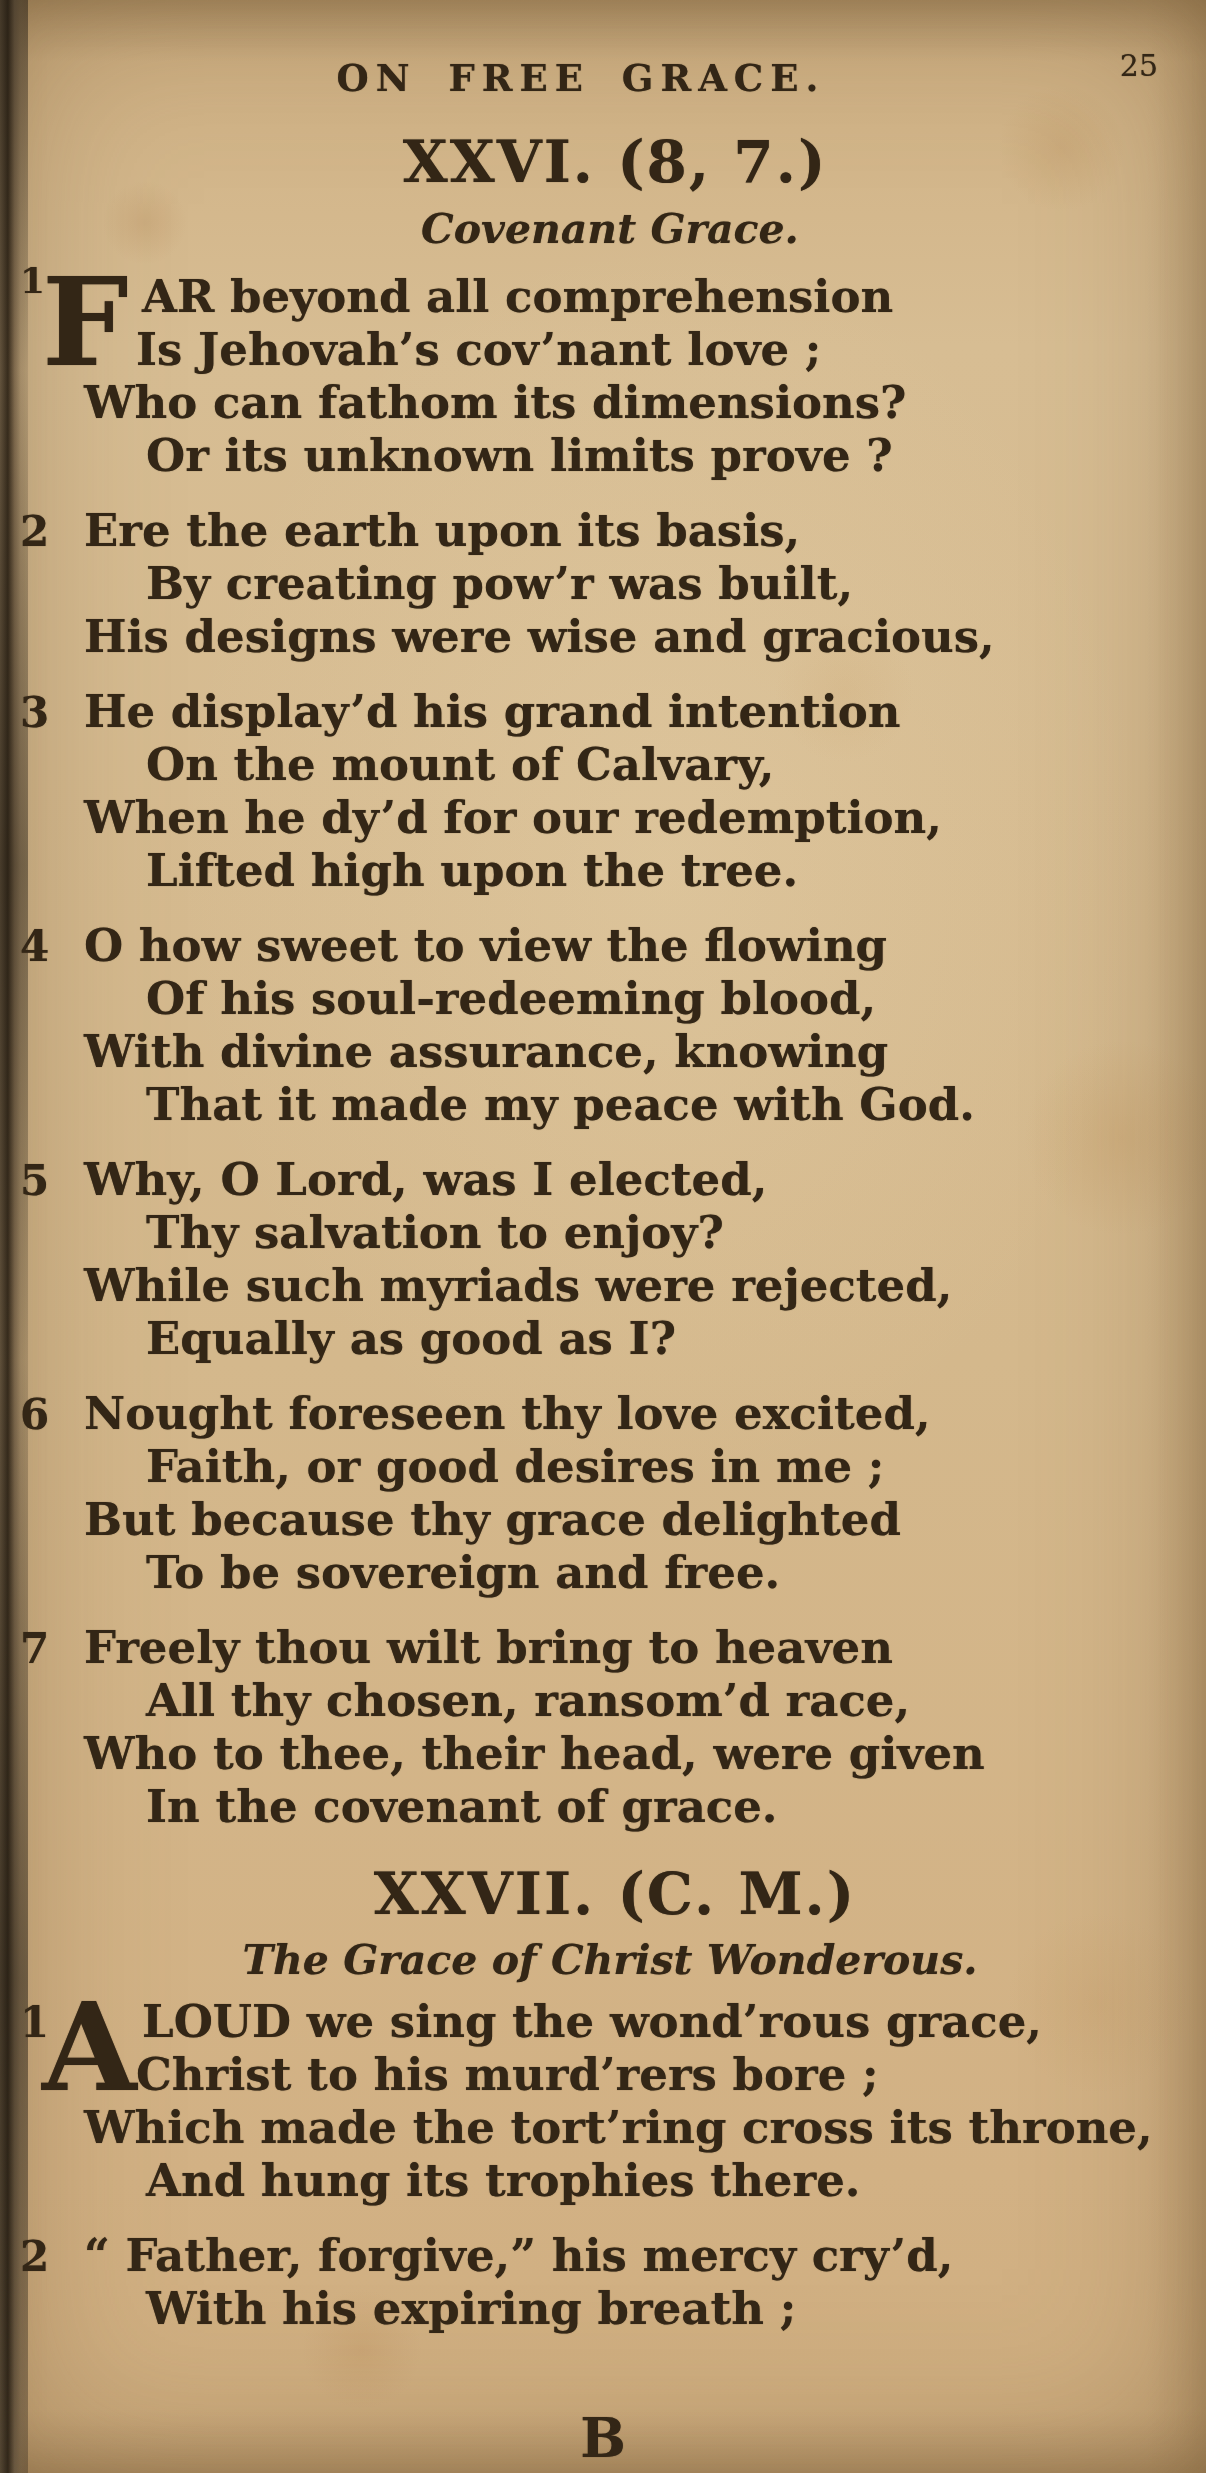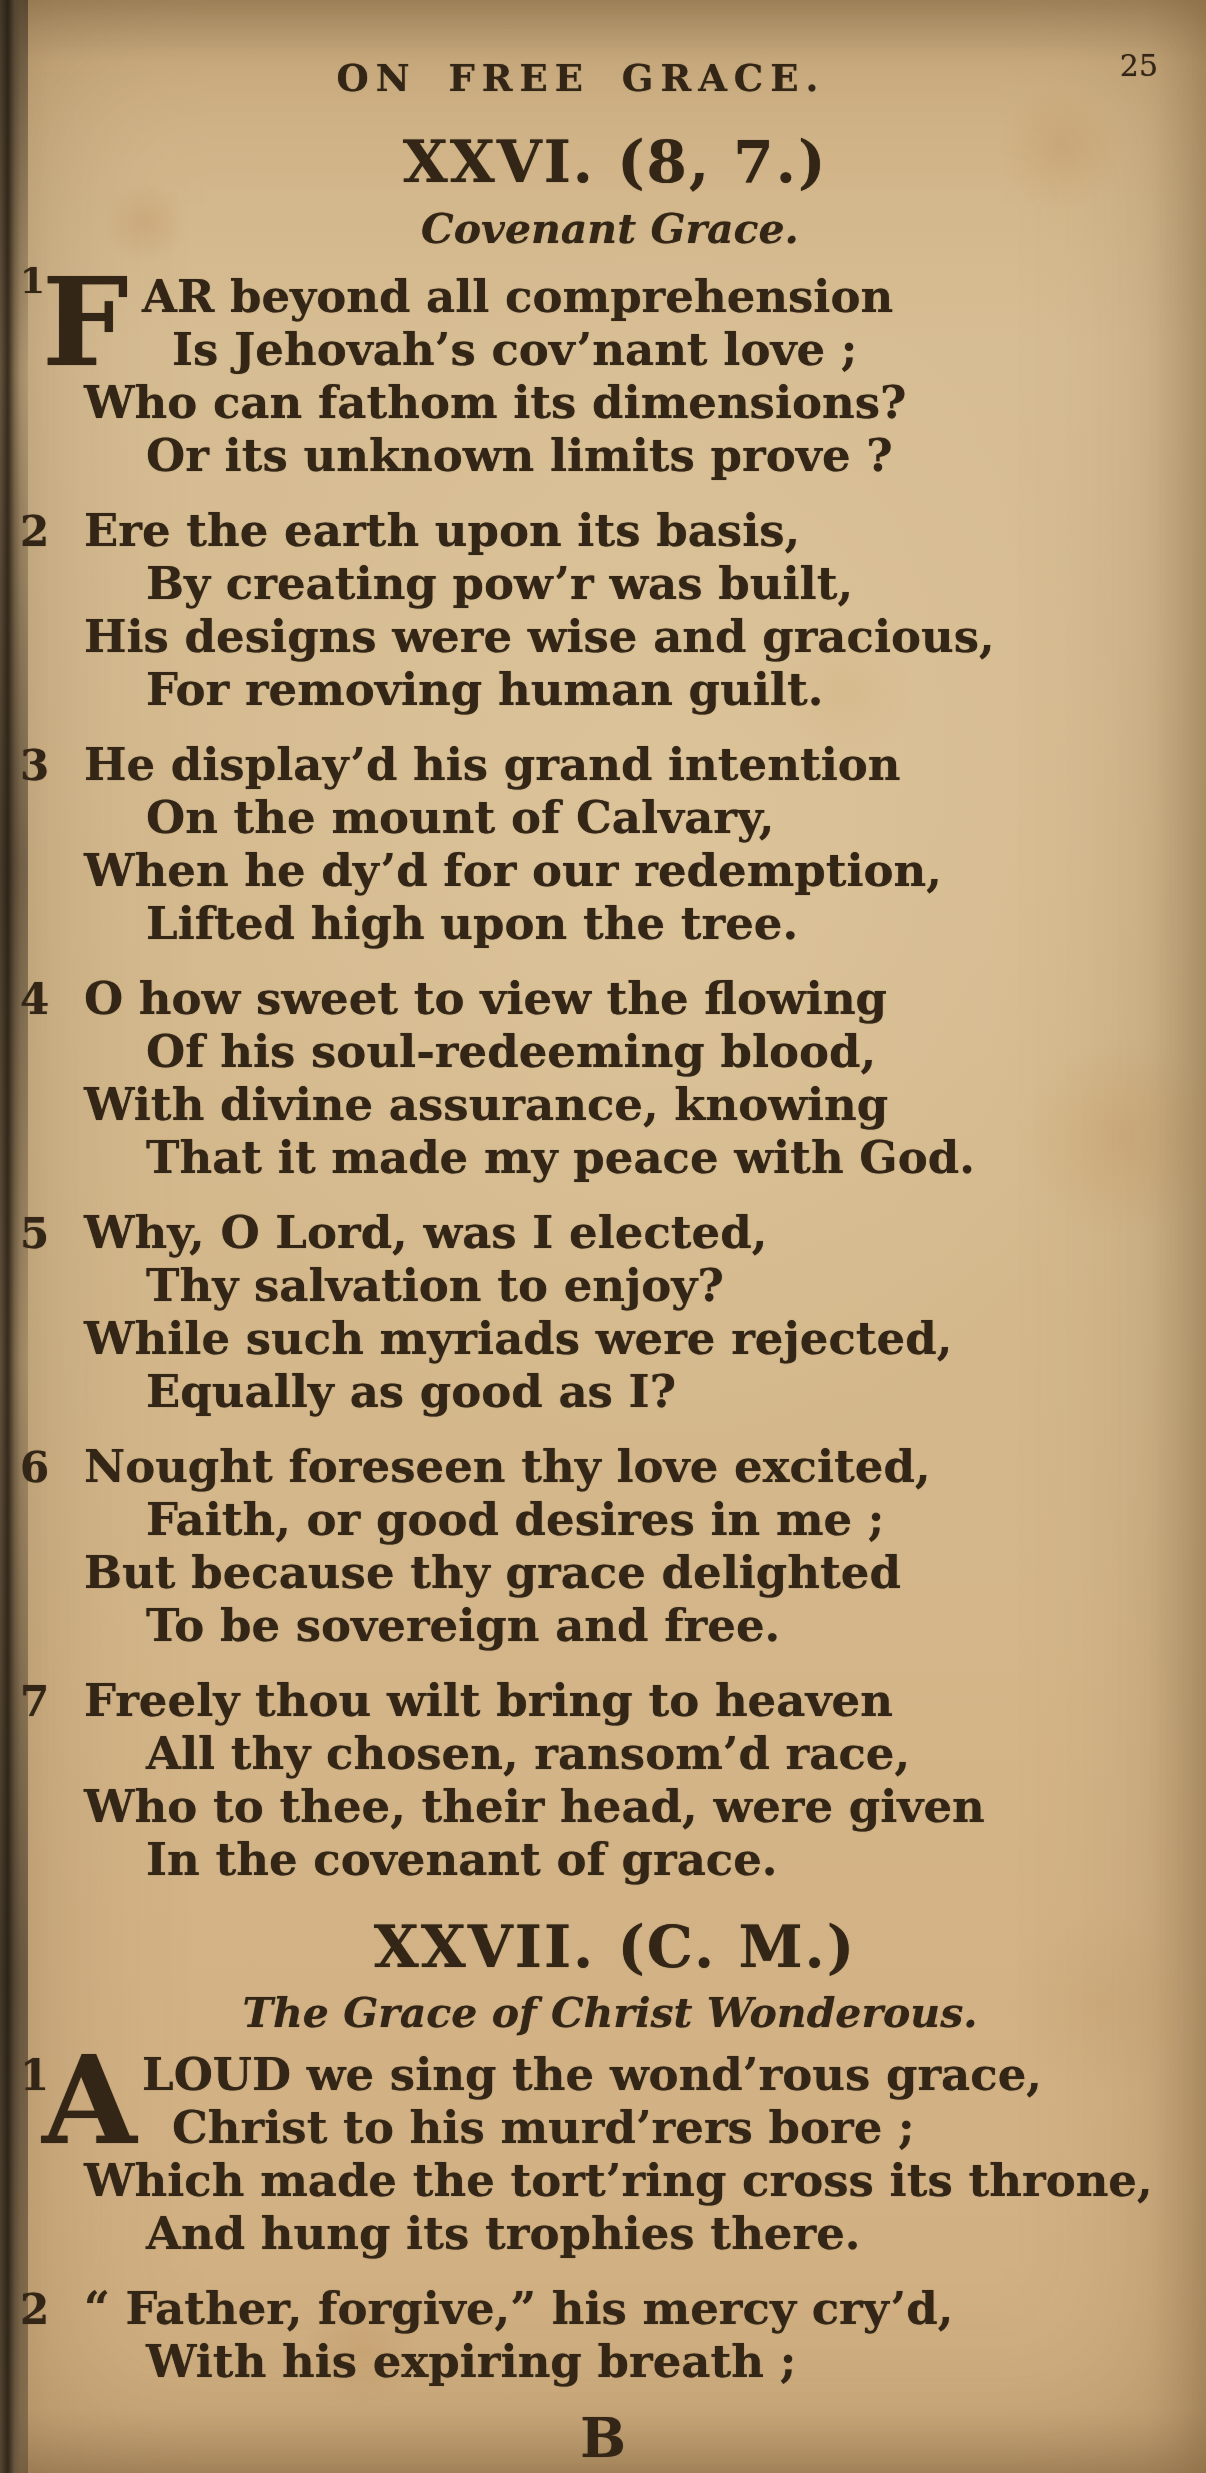--- a/index.html
+++ b/index.html
@@ -53,21 +53,21 @@
     margin-top: 12px; text-align: center;
     font-style: italic; font-weight: bold; font-size: 41px; line-height: 46px; margin-left: 14px;
   }
   .hymn-body { margin-left: 84px; margin-right: 20px; }
   .hymn-body.first { margin-top: 18px; }
   .hymn-body.second { margin-top: 12px; }
   .stanza { position: relative; margin-bottom: 22px; }
   .line { font-size: 45px; line-height: 53px; font-weight: bold; white-space: nowrap; }
   .line.ind { margin-left: 62px; }
   .line.pl1 { padding-left: 58px; }
-  .line.pl2 { padding-left: 88px; }
+  .line.pl2 { padding-left: 52px; }
   .num {
     position: absolute; left: -64px; top: 1px;
     font-size: 42px; line-height: 53px; font-weight: bold;
   }
   .num.raised { top: -16px; font-size: 36px; }
   .dropcap {
     position: absolute; left: -42px; top: 0;
     font-size: 122px; line-height: 104px; font-weight: bold;
   }
   .signature {
@@ -97,21 +97,20 @@
           <div class="line pl2 text">Is Jehovah’s cov’nant love ;</div>
           <div class="line text">Who can fathom its dimensions?</div>
           <div class="line ind text">Or its unknown limits prove ?</div>
         </div>
 
         <div class="stanza">
           <span class="num text">2</span>
           <div class="line text">Ere the earth upon its basis,</div>
           <div class="line ind text">By creating pow’r was built,</div>
           <div class="line text">His designs were wise and gracious,</div>
-          <div class="line ind text">For removing human guilt.</div>
         </div>
 
         <div class="stanza">
           <span class="num text">3</span>
           <div class="line text">He display’d his grand intention</div>
           <div class="line ind text">On the mount of Calvary,</div>
           <div class="line text">When he dy’d for our redemption,</div>
           <div class="line ind text">Lifted high upon the tree.</div>
         </div>
 

